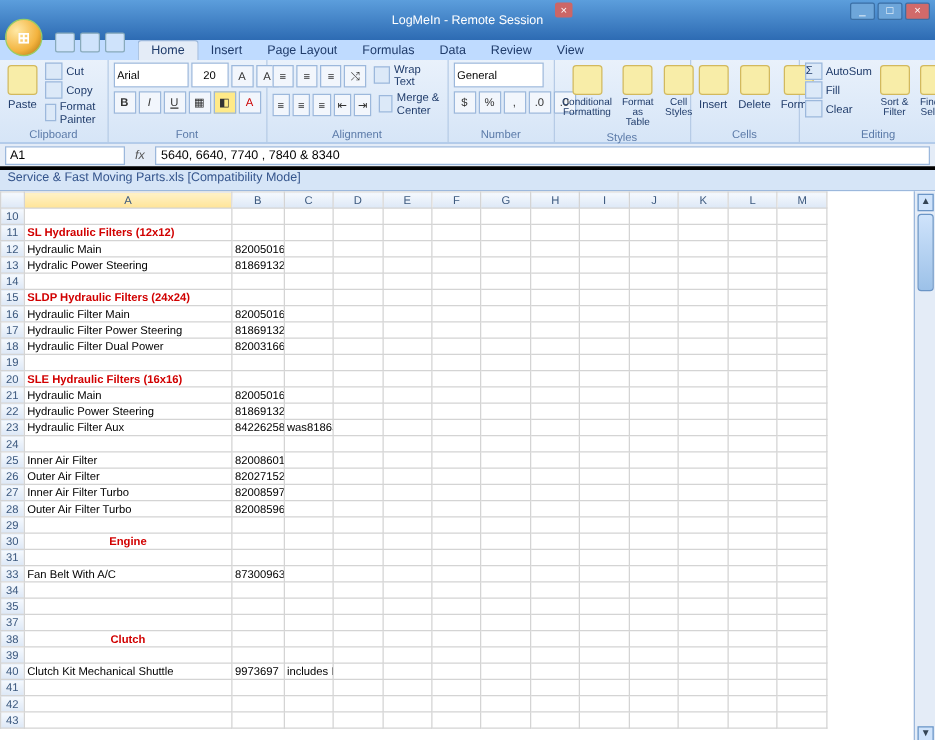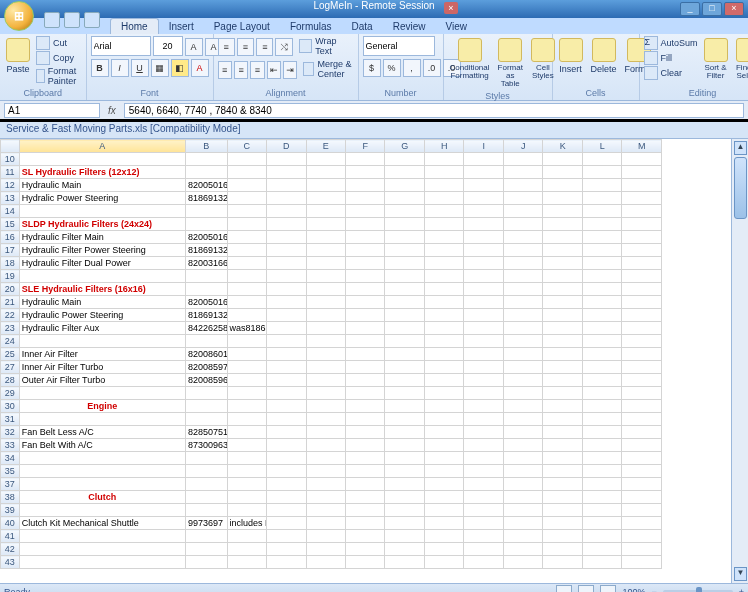--- a/index.html
+++ b/index.html
@@ -7,25 +7,25 @@
   padding: 0;
   width: 748px;
   height: 592px;
   font-family: Tahoma, Arial, sans-serif;
   font-size: 10px;
   overflow: hidden;
   background: #bfdbff;
 }
 
 .logmein-title {
-  height: 18px;
+  height: 32px;
   background: linear-gradient(#5c9edc, #2d6bb3);
   color: #fff;
   display: flex;
-  align-items: flex-start;
+  align-items: center;
   position: relative;
 }
 .logmein-title .title-text {
   margin: 0 auto;
   font-size: 10px;
 }
 .logmein-title .close {
   position: absolute;
   right: 290px;
   top: 2px;
@@ -604,20 +604,36 @@
             <td></td>
             <td></td>
             <td></td>
             <td></td>
             <td></td>
             <td></td>
             <td></td>
             <td></td>
           </tr>
           <tr>
+            <th class="rowh">26</th>
+            <td>Outer Air Filter</td>
+            <td>82027152</td>
+            <td></td>
+            <td></td>
+            <td></td>
+            <td></td>
+            <td></td>
+            <td></td>
+            <td></td>
+            <td></td>
+            <td></td>
+            <td></td>
+            <td></td>
+          </tr>
+          <tr>
             <th class="rowh">27</th>
             <td>Inner Air Filter Turbo</td>
             <td>82008597</td>
             <td></td>
             <td></td>
             <td></td>
             <td></td>
             <td></td>
             <td></td>
             <td></td>
@@ -671,36 +687,20 @@
             <td></td>
             <td></td>
             <td></td>
             <td></td>
             <td></td>
           </tr>
           <tr>
             <th class="rowh">31</th>
             <td></td>
             <td></td>
-            <td></td>
-            <td></td>
-            <td></td>
-            <td></td>
-            <td></td>
-            <td></td>
-            <td></td>
-            <td></td>
-            <td></td>
-            <td></td>
-            <td></td>
-          </tr>
-          <tr>
-            <th class="rowh">32</th>
-            <td>Fan Belt Less A/C</td>
-            <td>82850751</td>
             <td></td>
             <td></td>
             <td></td>
             <td></td>
             <td></td>
             <td></td>
             <td></td>
             <td></td>
             <td></td>
             <td></td>

